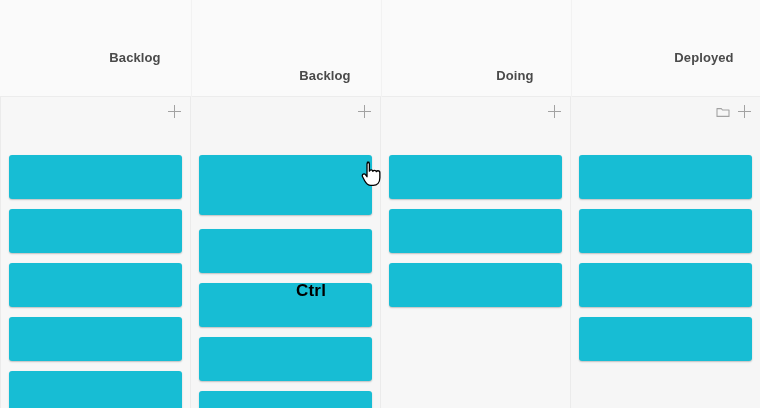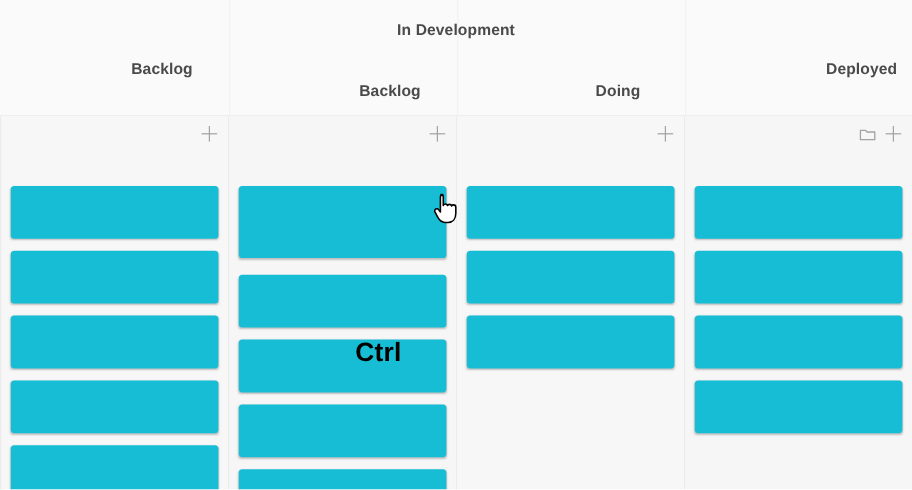--- a/index.html
+++ b/index.html
@@ -100,50 +100,49 @@
     position: absolute;
     background: #17bdd4;
     border-radius: 3px;
     box-shadow: 0 1px 2px rgba(0,0,0,.16), 0 1px 1px rgba(0,0,0,.07);
   }
 
   
   .key-hint {
     position: absolute;
     color: #000000;
-    font-size: 22px;
+    font-size: 17px;
     font-weight: bold;
     letter-spacing: .2px;
     pointer-events: none;
     white-space: nowrap;
   }
   .cursor {
     position: absolute;
     pointer-events: none;
   }
 </style>
 </head>
 <body>
 
 <div id="board">
 
   <div class="header-area">
     <div class="hdr-sep" style="left:191px"></div>
     <div class="hdr-sep" style="left:381px"></div>
     <div class="hdr-sep" style="left:571px"></div>
 
-    <div class="hdr-group-label" style="left:380px">In Development</div>
 
     <div class="hdr-col-label" style="left:95px; top:50px">Backlog</div>
 
     <div class="hdr-col-label" style="left:285px">Backlog</div>
 
     <div class="hdr-col-label" style="left:475px">Doing</div>
 
-    <div class="hdr-col-label" style="left:678px; top:50px">Deployed</div>
+    <div class="hdr-col-label" style="left:664px; top:50px">Deployed</div>
   </div>
 
   <div class="col first bgA" style="left:0px; width:191px;">
     <div class="col-toolbar">
       <div class="icon-btn icon-plus"></div>
     </div>
     <div class="cards">
       <div class="card" style="left:8px; right:8px; top:29px; height:44px;"></div>
       <div class="card" style="left:8px; right:8px; top:83px; height:44px;"></div>
       <div class="card" style="left:8px; right:8px; top:137px; height:44px;"></div>

